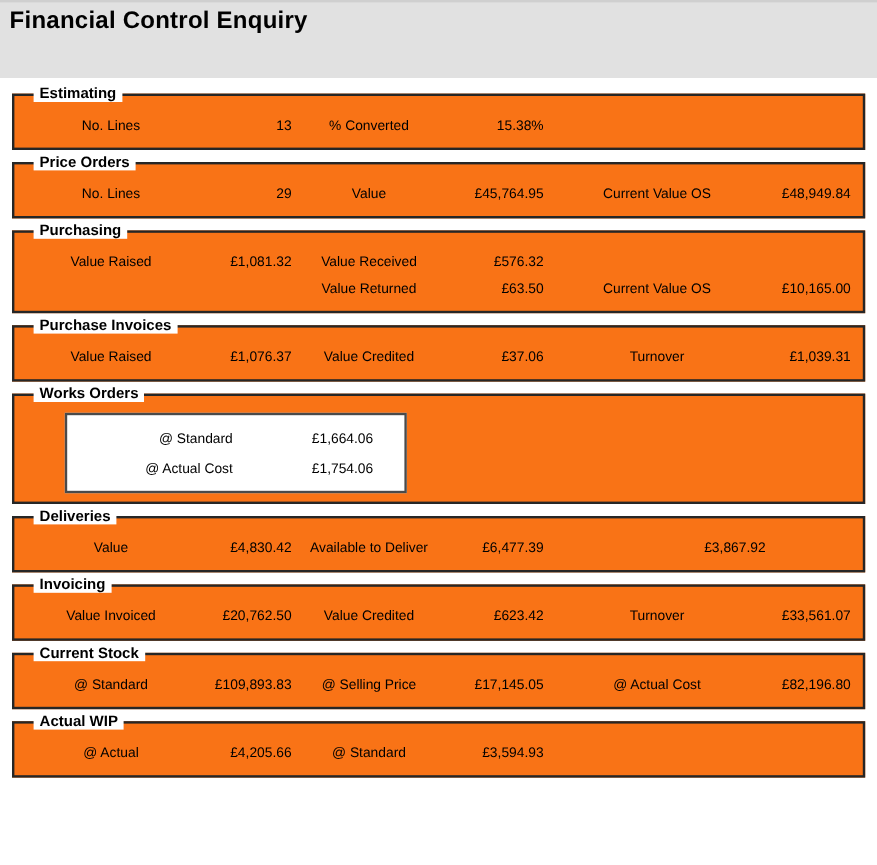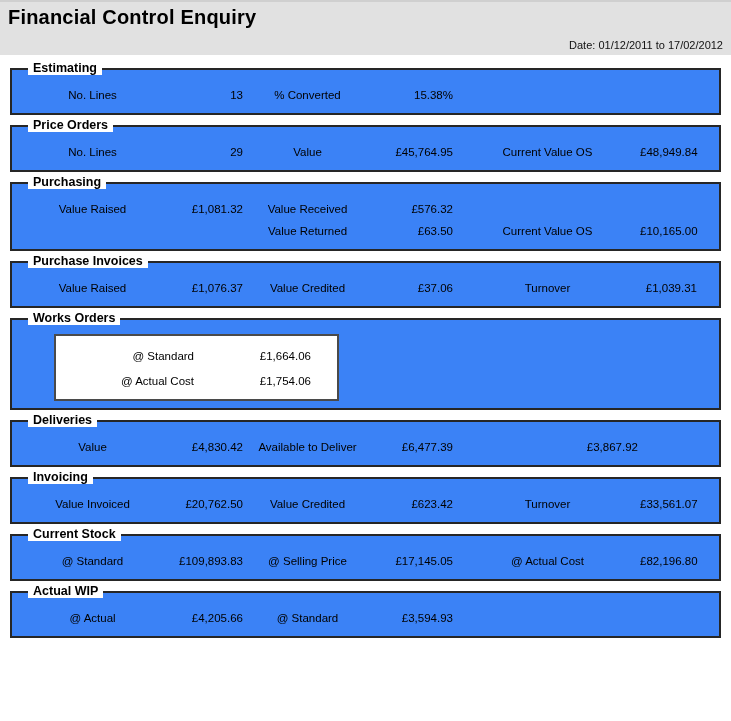--- a/index.html
+++ b/index.html
@@ -1,28 +1,28 @@
 <!DOCTYPE html>
 <html><head>
 <meta charset="utf-8">
 <style>
   * { margin:0; padding:0; box-sizing:border-box; }
   body { font-family:"Liberation Sans","DejaVu Sans",sans-serif; background:#fff; }
   .page { width:731px; height:721px; background:#fff; position:relative; overflow:hidden; }
 
   
-  .header-band { height:55px; background:#e1e1e1; border-top:2px solid #cfcfcf; padding:4px 8px 2px 8px;
+  .header-band { height:65px; background:#e1e1e1; border-top:2px solid #cfcfcf; padding:4px 8px 2px 8px;
                  display:flex; flex-direction:column; justify-content:space-between; }
   .page-title { font-size:20px; font-weight:bold; color:#000; letter-spacing:0.2px; }
   .date-range { font-size:11px; color:#111; text-align:right; padding-bottom:2px; }
 
   
   .sections { padding-top:13px; }
-  .groupbox { position:relative; margin:0 10px 10px 10px; border:2px solid #262626; background:#3b82f6;
-              padding:14px 20px 7px 8px; }
+  .groupbox { position:relative; margin:0 10px 10px 10px; border:2px solid #262626; background:#f97316;
+              padding:14px 8px 7px 8px; }
   .legend { position:absolute; top:-9px; left:16px; background:#fff; padding:0 5px; font-size:12.5px;
             font-weight:bold; color:#000; white-space:nowrap; }
 
   
   .grid-row { display:grid; grid-template-columns:145px 80px 125px 85px 185px 1fr; align-items:center;
               height:22px; font-size:11.5px; color:#000; }
   .lbl { text-align:center; white-space:nowrap; overflow:hidden; }
   .val { text-align:right; white-space:nowrap; padding-right:2px; }
 
   
@@ -39,21 +39,20 @@
   .time-lbl2 { text-align:center; white-space:nowrap; }
   .time-val2 { text-align:right; padding-right:20px; }
 </style>
 </head>
 <body>
 
 <div class="page">
 
   <div class="header-band">
     <div class="page-title">Financial Control Enquiry</div>
-    <div class="date-range">Date: 01/12/2011 to 17/02/2012</div>
   </div>
 
   <div class="sections">
 
     <div class="groupbox">
       <span class="legend">Estimating</span>
       <div class="grid-row">
         <span class="lbl">No. Lines</span>
         <span class="val">13</span>
         <span class="lbl">% Converted</span>

